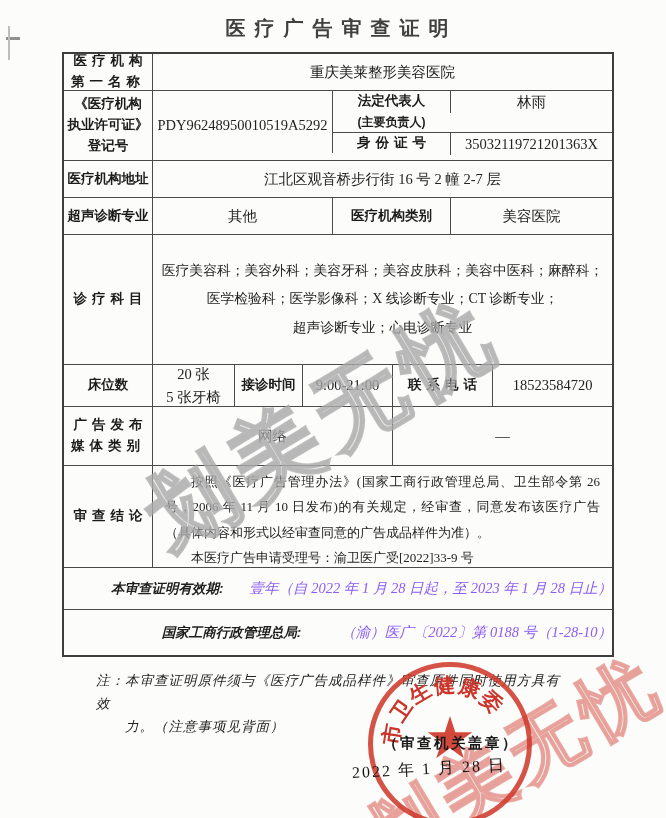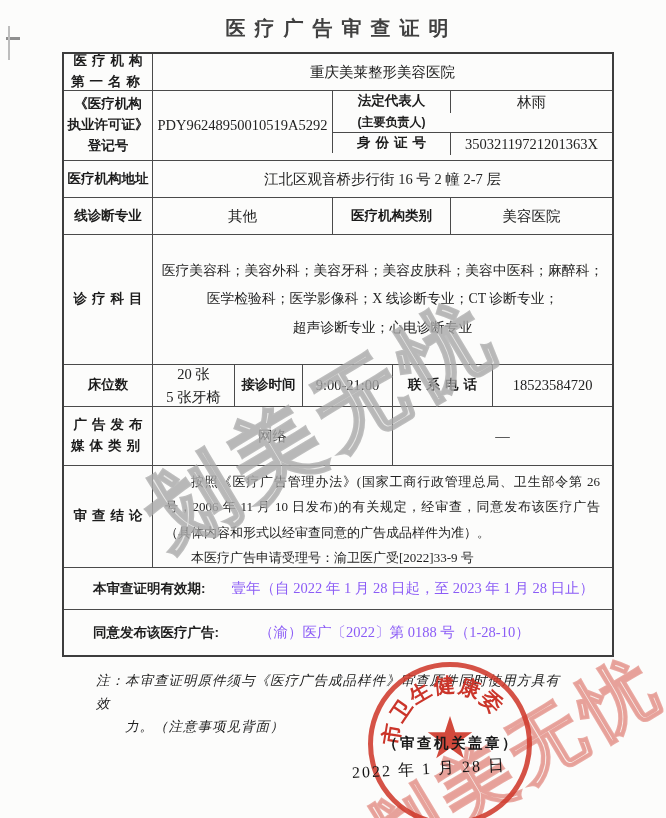--- a/index.html
+++ b/index.html
@@ -41,21 +41,21 @@
          white-space:pre-line; line-height:1.55; }
   .subl { display:block; font-size:12px; letter-spacing:0; text-indent:0; margin-top:1px; font-weight:bold; }
   .stack { display:flex; flex-direction:column; }
   .srow { flex:1; display:flex; align-items:flex-start; }
   .srow + .srow { border-top:1.5px solid #4a4a4a; }
   .srow > .c { border-left:1.5px solid #4a4a4a; }
   .dept { font-size:13.8px; line-height:2.05; padding:0 4px; }
   .concl { display:block; text-align:justify; padding:3px 12px 2px; }
   .concl p { font-family:"Liberation Serif", serif; font-size:13px; line-height:1.95;
              text-indent:2em; color:#222; }
-  .full { justify-content:flex-start; padding-left:29px; }
+  .full { justify-content:flex-end; padding-left:29px;font-style:italic; }
   .flabel { font-weight:bold; font-size:13.5px; }
   .fval  { font-family:"Liberation Serif", serif; font-size:14.5px; margin-left:26px; color:#8b5cf6; }
   .fval2 { margin-left:40px; }
 
   
   .note {
     position:absolute; left:96px; top:670px; width:478px; z-index:2;
     font-family:"Liberation Serif", serif; font-style:italic;
     font-size:13.5px; line-height:1.7; letter-spacing:1px;
     white-space:pre-line; color:#222;
@@ -153,21 +153,21 @@
         </div>
       </div>
     </div>
 
     <div class="row h37">
       <div class="c lbl w88">医疗机构地址</div>
       <div class="c val fx">江北区观音桥步行街 16 号 2 幢 2-7 层</div>
     </div>
 
     <div class="row h37">
-      <div class="c lbl w88">线诊断专业</div>
+      <div class="c lbl w88">超声诊断专业</div>
       <div class="c val w180">其他</div>
       <div class="c lbl w118">医疗机构类别</div>
       <div class="c val fx">美容医院</div>
     </div>
 
     <div class="row h130">
       <div class="c lbl ls w88">诊疗科目</div>
       <div class="c val dept fx">医疗美容科；美容外科；美容牙科；美容皮肤科；美容中医科；麻醉科；
 医学检验科；医学影像科；X 线诊断专业；CT 诊断专业；
 超声诊断专业；心电诊断专业</div>
@@ -200,21 +200,21 @@
 
     <div class="row h42">
       <div class="c full fx">
         <span class="flabel">本审查证明有效期:</span>
         <span class="fval">壹年（自 2022 年 1 月 28 日起，至 2023 年 1 月 28 日止）</span>
       </div>
     </div>
 
     <div class="row h46">
       <div class="c full fx">
-        <span class="flabel">同意发布该医疗广告:</span>
+        <span class="flabel">国家工商行政管理总局:</span>
         <span class="fval fval2">（渝）医广〔2022〕第 0188 号（1-28-10）</span>
       </div>
     </div>
 
   </div>
 
   <div class="note">注：本审查证明原件须与《医疗广告成品样件》审查原件同时使用方具有效
 　　力。（注意事项见背面）</div>
 
   <div class="seal">

